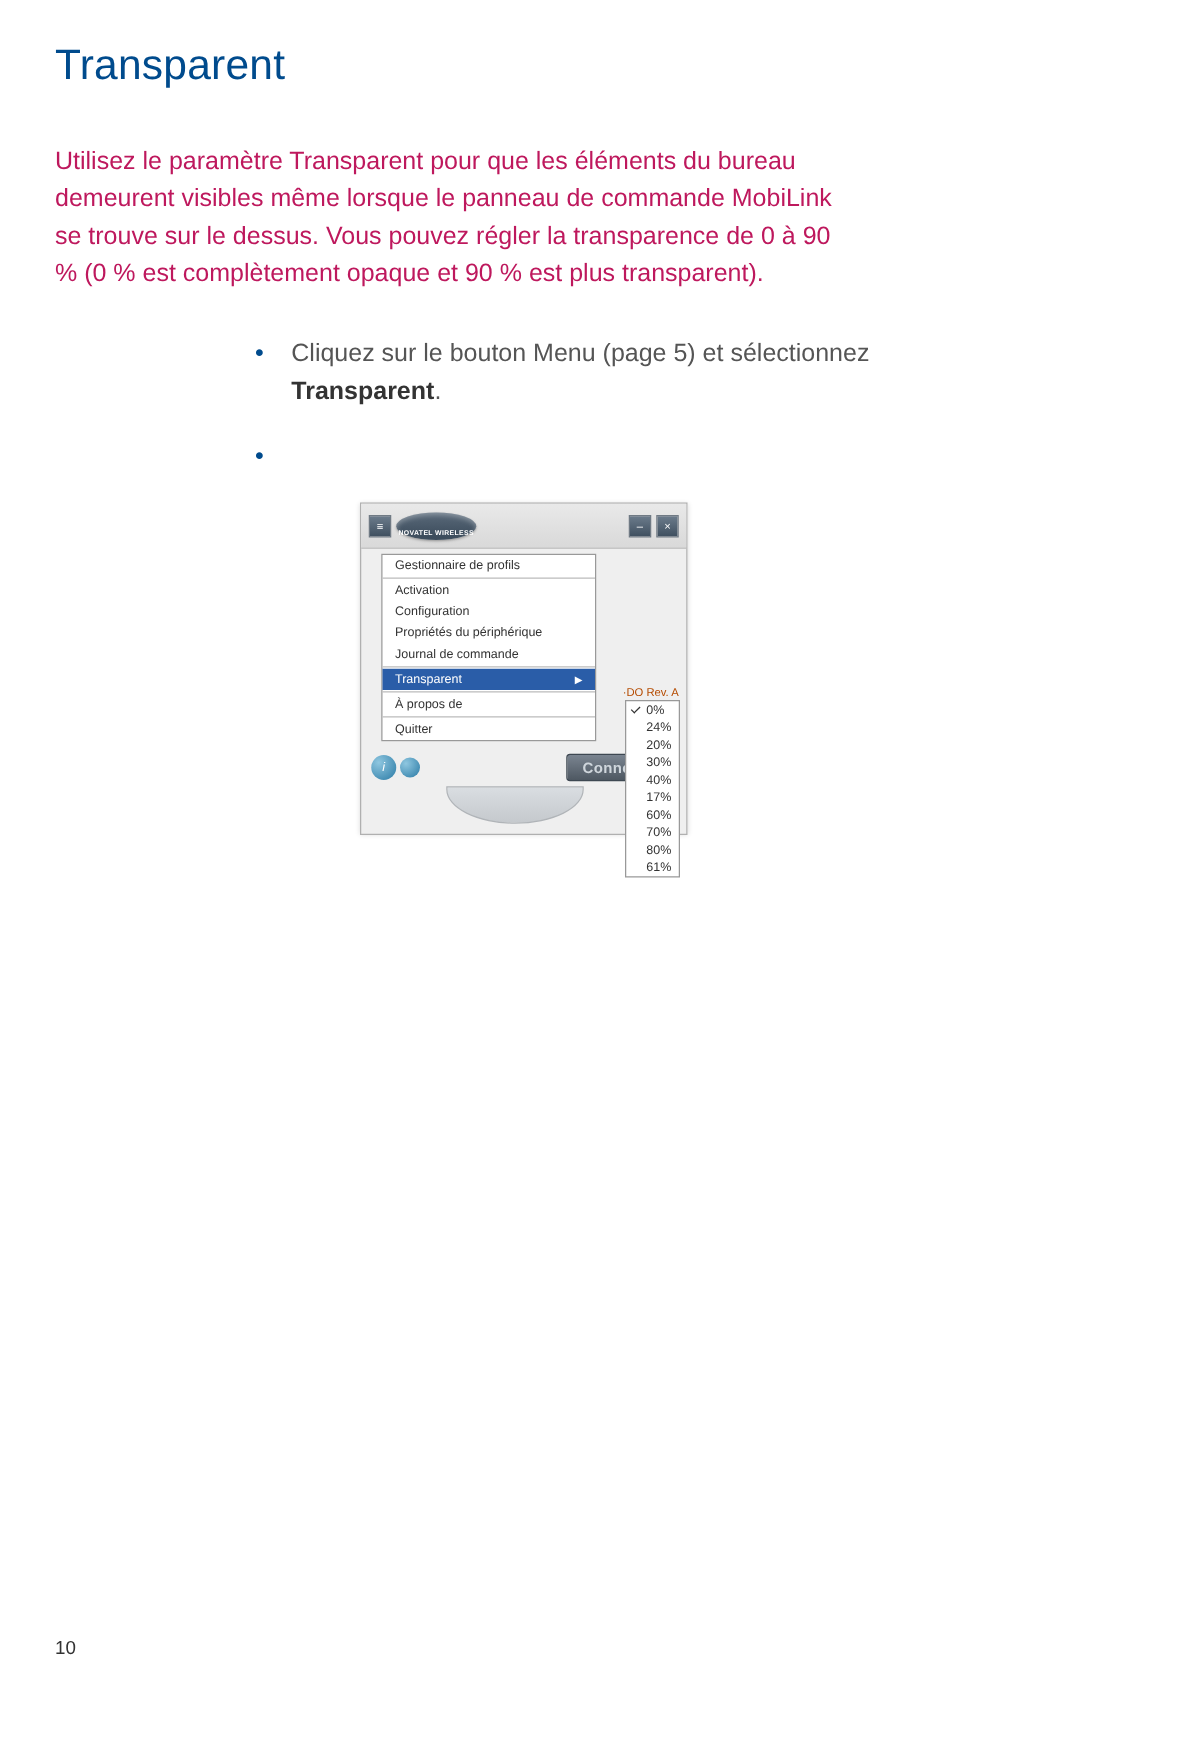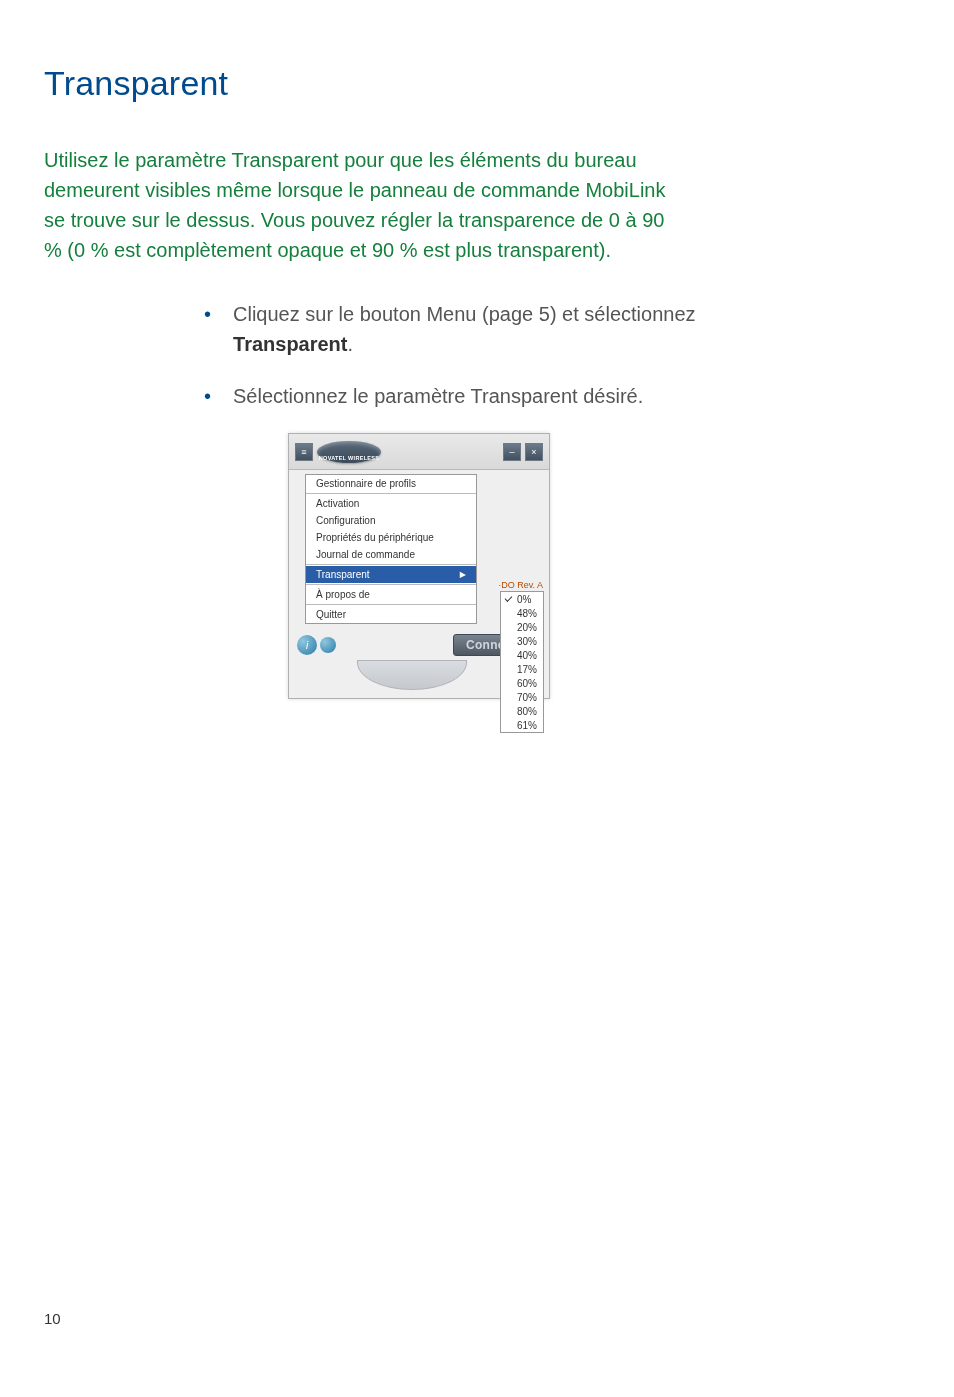--- a/index.html
+++ b/index.html
@@ -5,34 +5,34 @@
     * { margin: 0; padding: 0; box-sizing: border-box; }
     body {
       width: 954px;
       height: 1397px;
       background: #ffffff;
       font-family: Helvetica, Arial, sans-serif;
       color: #3a3a3a;
       position: relative;
     }
     .page {
-      padding: 64px 60px 0 44px;
+      padding: 33px 60px 0 44px;
     }
     h1 {
       font-size: 34px;
       font-weight: 300;
       color: #004b8d;
       margin-bottom: 42px;
       letter-spacing: 0.2px;
     }
     .intro {
       font-size: 20px;
       font-weight: 300;
       line-height: 1.5;
-      color: #15803d;
+      color: #be185d;
       max-width: 640px;
       margin-bottom: 34px;
     }
     .bullets {
       margin-left: 160px;
       max-width: 520px;
     }
     .bullet {
       display: flex;
       gap: 22px;
@@ -218,21 +218,20 @@
 
   <div class="bullets">
     <div class="bullet">
       <span class="dot">•</span>
       <span>
         <span>Cliquez sur le bouton Menu (page 5) et sélec­tionnez </span><span class="bold">Transparent</span><span>.</span>
       </span>
     </div>
     <div class="bullet">
       <span class="dot">•</span>
-      <span>Sélectionnez le paramètre Transparent désiré.</span>
     </div>
   </div>
 
   <div class="figure">
     <div class="app-window">
       <div class="topbar">
         <div class="topbar-left">
           <div class="sq-btn">≡</div>
           <div class="oval-logo">NOVATEL WIRELESS</div>
         </div>
@@ -278,21 +277,21 @@
           <div class="dot-circle"></div>
           <div style="flex:1"></div>
           <div class="connect-btn">Connecter</div>
         </div>
         <div class="slider-arc"></div>
       </div>
     </div>
 
     <div class="submenu">
       <div class="row selected">0%</div>
-      <div class="row">48%</div>
+      <div class="row">24%</div>
       <div class="row">20%</div>
       <div class="row">30%</div>
       <div class="row">40%</div>
       <div class="row">17%</div>
       <div class="row">60%</div>
       <div class="row">70%</div>
       <div class="row">80%</div>
       <div class="row">61%</div>
     </div>
   </div>

